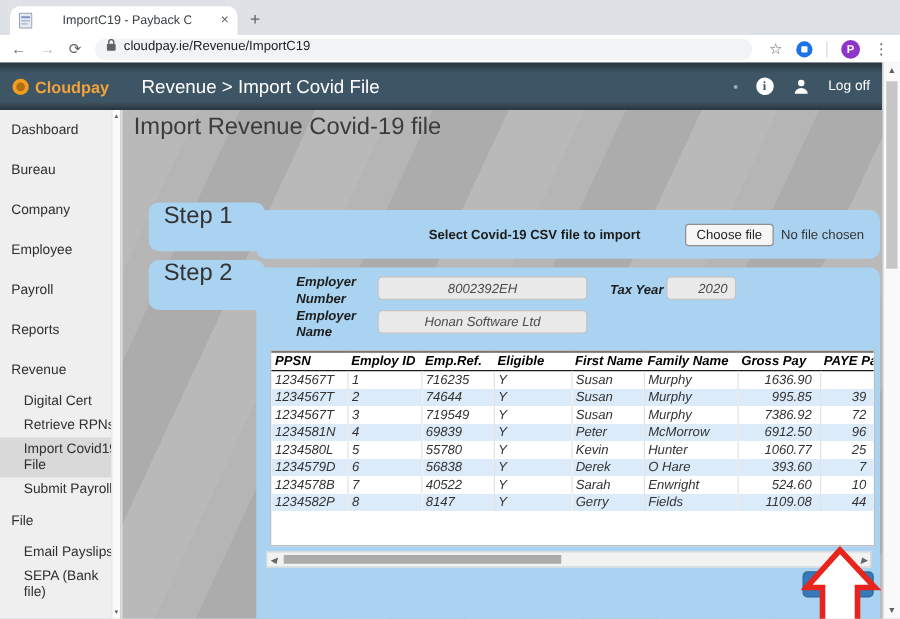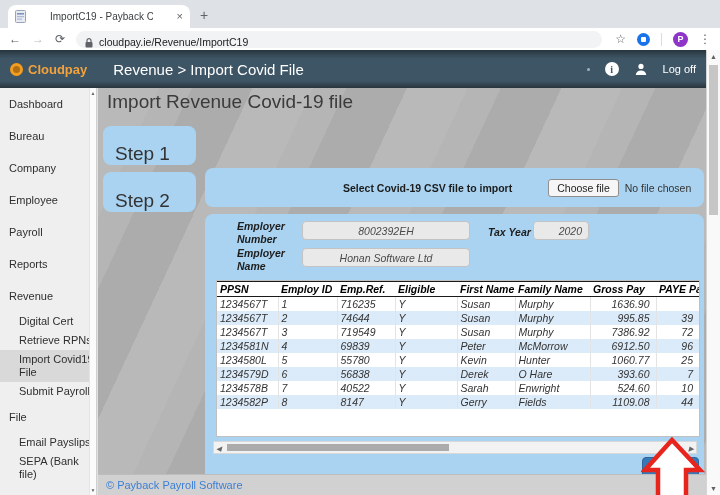--- a/index.html
+++ b/index.html
@@ -15,21 +15,21 @@
          border-radius:8px 8px 0 0; display:flex; align-items:center; padding:0 7px; gap:24px;
          font-size:10px; color:#3c4043; }
   .tab-title { flex:1; white-space:nowrap; overflow:hidden; }
   .tab-close { font-size:11px; color:#5f6368; line-height:1; }
   .newtab-btn { position:absolute; left:200px; top:7px; font-size:14px; color:#5f6368; }
   .toolbar { position:absolute; left:0; top:28px; width:720px; height:22px; background:#fff;
              display:flex; align-items:center; padding:0 9px; gap:11px; }
   .nav-ic { font-size:12px; color:#5f6368; line-height:1; }
   .nav-ic.disabled { color:#b9bdc1; }
   .omnibox { flex:1; height:17px; background:#f1f3f4; border-radius:9px; display:flex;
-             align-items:flex-end; padding:0 9px; gap:6px; font-size:10.5px; color:#202124; margin-right:2px; }
+             align-items:flex-start; padding:0 9px; gap:6px; font-size:10.5px; color:#202124; margin-right:2px; }
   .star { font-size:12px; color:#5f6368; }
   .ext-icon { width:13px; height:13px; border-radius:50%; background:#1a73e8; position:relative; }
   .ext-icon::after { content:""; position:absolute; left:4px; top:4px; width:5px; height:5px; background:#fff; border-radius:1px; }
   .tb-divider { width:1px; height:13px; background:#dadce0; }
   .avatar { width:15px; height:15px; border-radius:50%; background:#8f34c9; color:#fff;
             font-size:9px; display:flex; align-items:center; justify-content:center; font-weight:bold; }
   .kebab { font-size:12px; color:#5f6368; letter-spacing:0; }
   
   .appheader { position:absolute; left:0; top:50px; width:706px; height:38px;
     background:linear-gradient(180deg,#27353e 0%, #3e5565 22%, #3e5565 82%, #29353d 100%);
@@ -56,22 +56,22 @@
   .sbs-arrow { position:absolute; left:0; width:100%; text-align:center; font-size:5px; color:#666; }
   .sb-item { line-height:13px; }
   .sb-item.section { padding:10px 0 9px 9px; }
   .sb-item.sub { padding:3px 0 3px 19px; }
   .sb-item.selected { background:#d9d9d9; }
   
   .main { position:absolute; left:98px; top:88px; right:14px; bottom:0; overflow:hidden;
     background:#b5b5b5;
     background-image:repeating-linear-gradient(115deg, rgba(255,255,255,.06) 0 55px, rgba(255,255,255,0) 55px 85px, rgba(0,0,0,.05) 85px 140px); }
   .page-title { position:absolute; left:9px; top:3px; font-size:19px; color:#3b3b3b; }
-  .step-box { position:absolute; left:5px; width:93px; background:#a9d3f1; border-radius:8px;
-              display:flex; align-items:flex-end; padding-left:12px; font-size:19px; color:#333; }
+  .step-box { position:absolute; left:21px; width:93px; background:#a9d3f1; border-radius:8px;
+              display:flex; align-items:flex-start; padding-left:12px; font-size:19px; color:#333;margin-top:36px; }
   .step1-box { top:38px; height:39px; }
   .step2-box { top:84px; height:40px; }
   .panel { position:absolute; left:107px; width:499px; background:#a9d3f1; border-radius:8px;margin-top:42px; }
   .panel1 { top:38px; height:39px; display:flex; align-items:center; }
   .panel2 { top:84px; height:370px;font-style:italic; }
   .instruction { margin-left:138px; font-size:10.5px; font-weight:bold; color:#1c1c1c; }
   .choose-btn { margin-left:36px; font-size:10.5px; color:#222; background:#f6f6f6;
                 border:1px solid #8f8f8f; border-radius:3px; padding:2px 8px; }
   .no-file { margin-left:6px; font-size:10.5px; color:#333; }
   .field-label { position:absolute; font-size:10.5px; font-weight:bold; color:#1d1d1d; line-height:1.25; }
@@ -314,20 +314,17 @@
       </table>
     </div>
     <div class="hscroll">
       <span class="hs-arrow hs-left">◀</span>
       <div class="hs-thumb"></div>
       <span class="hs-arrow hs-right">▶</span>
     </div>
     <div class="update-btn">Update</div>
   </div>
 
-  <div class="main-footer">
-    <span class="footer-link">© Payback Payroll Software</span>
-  </div>
 </div>
 
 <svg class="red-arrow" width="66" height="62" viewBox="0 0 66 62">
   <polygon points="31,3 4,33 17,33 17,62 45,62 45,33 59,33" fill="#ffffff" stroke="#e8251d" stroke-width="4.5" stroke-linejoin="miter"></polygon>
 </svg>
 
 </body></html>

